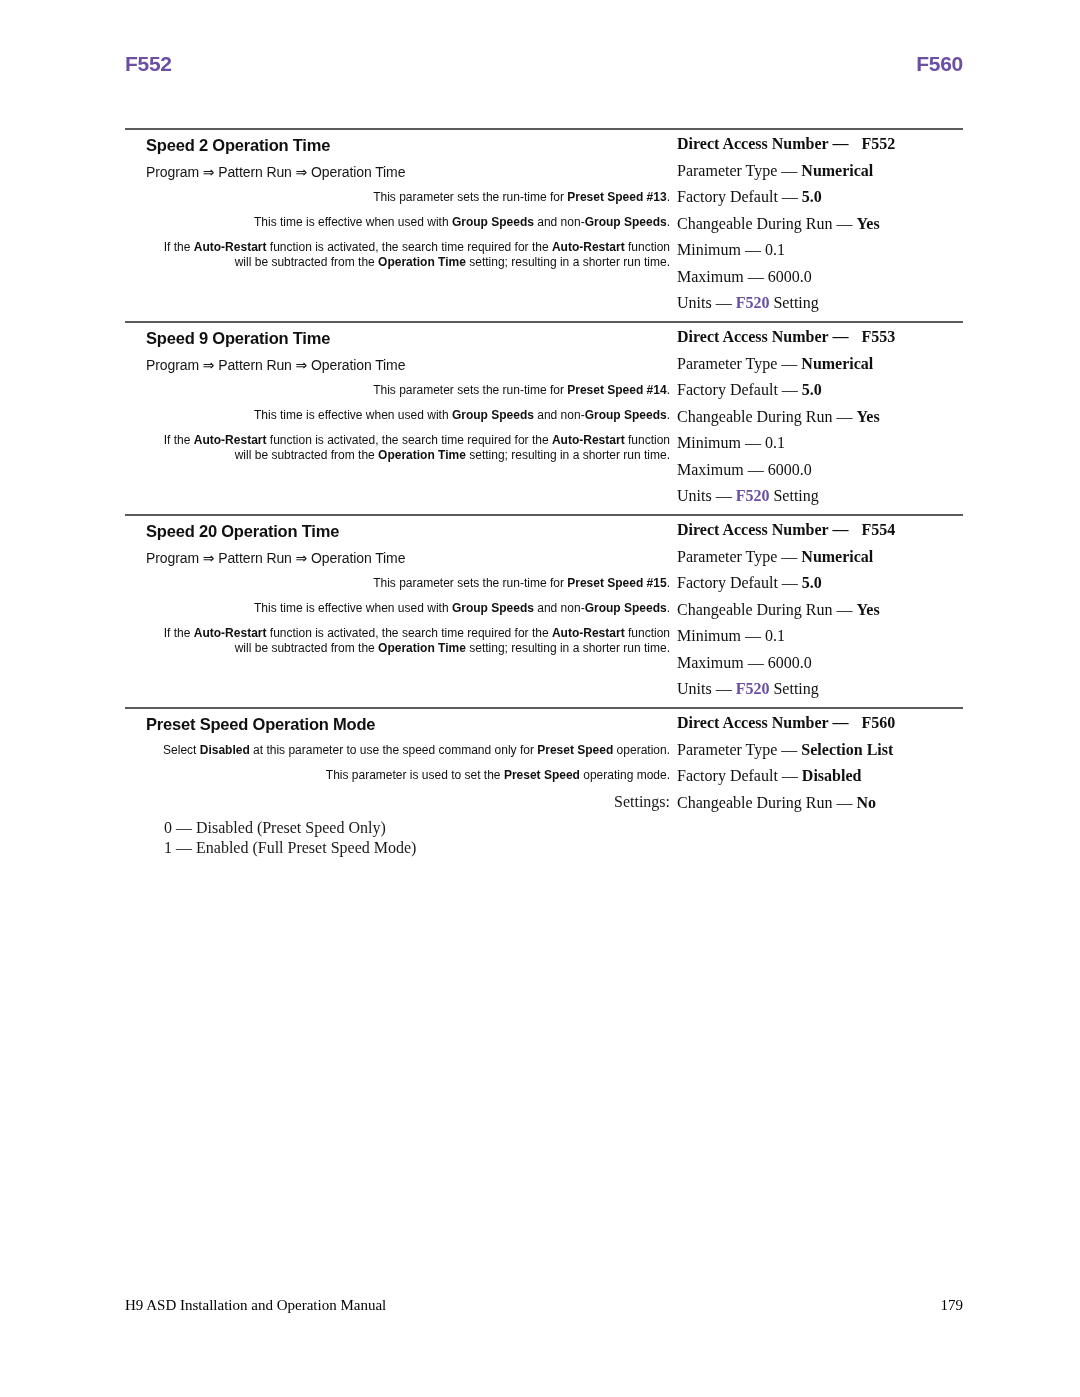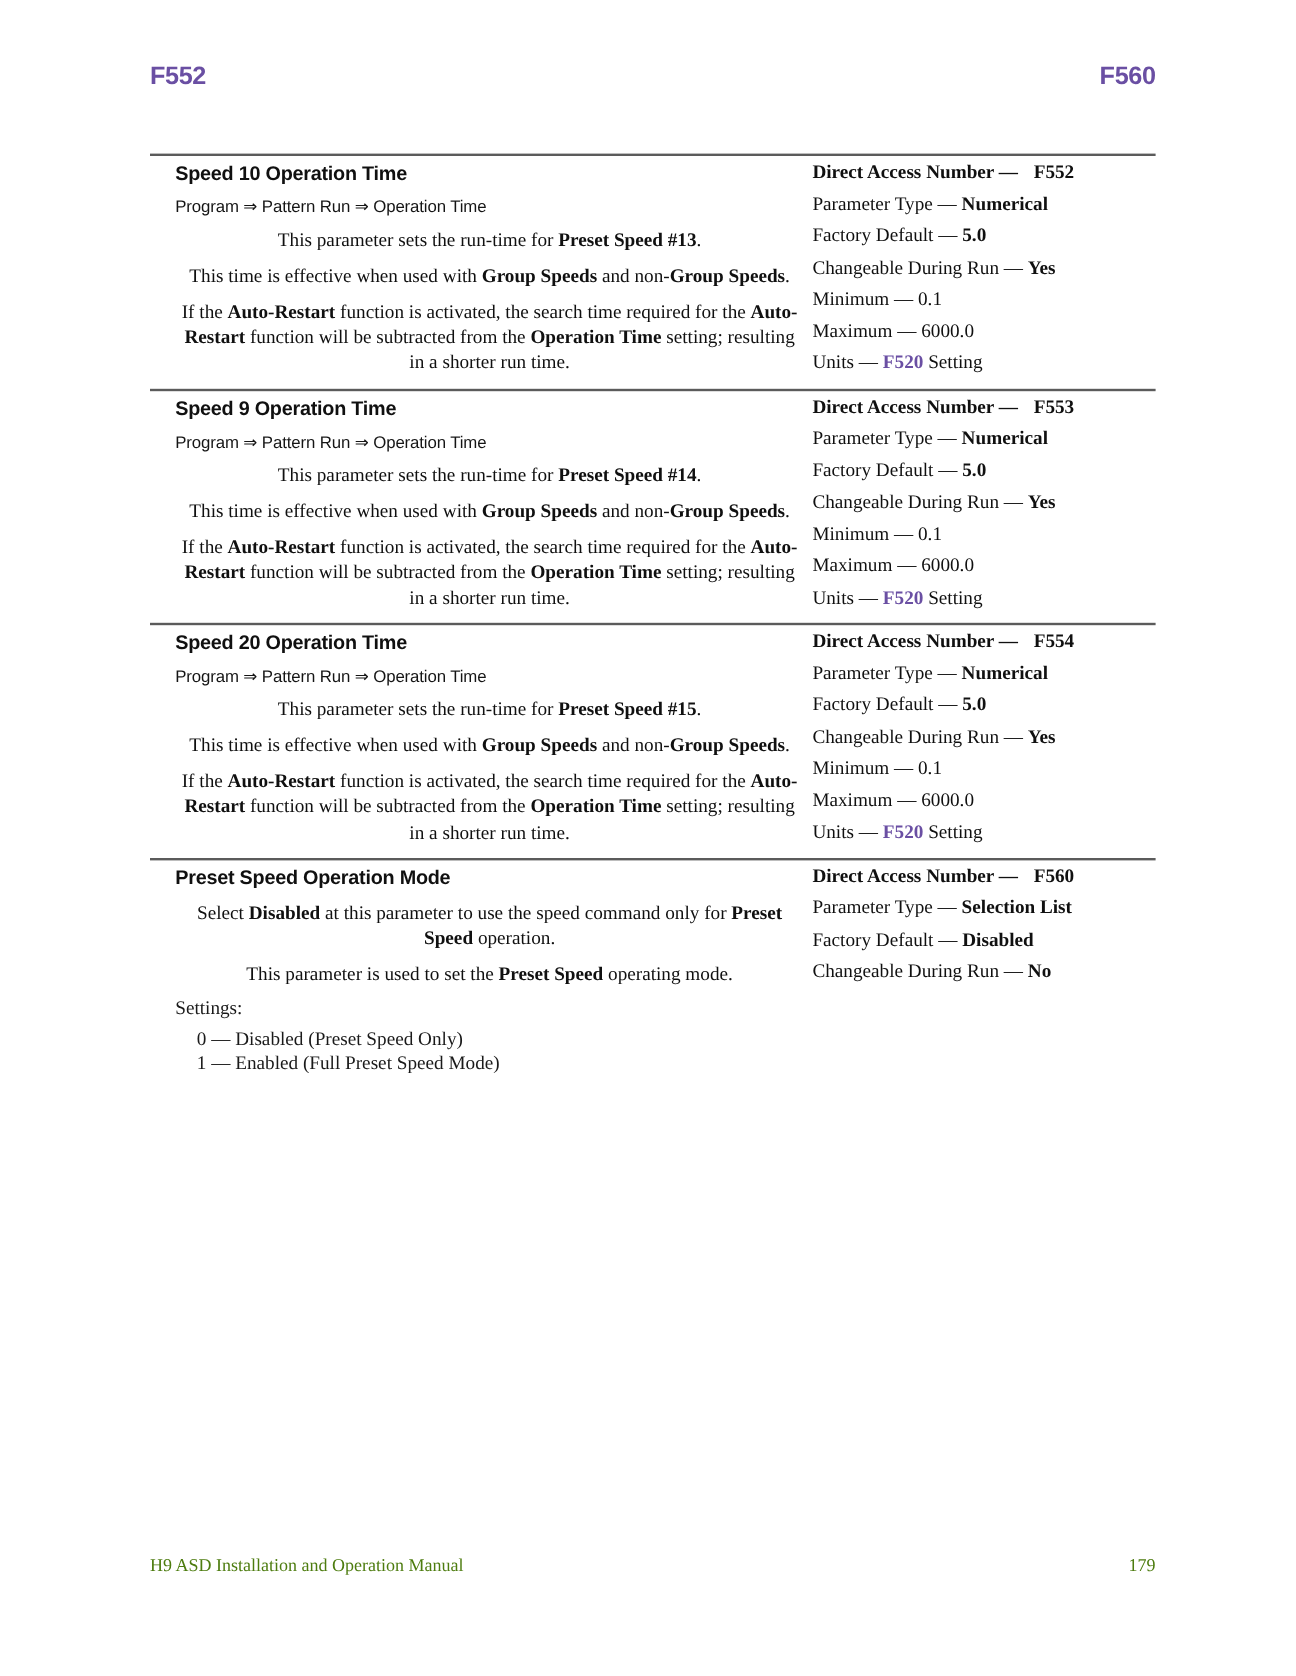--- a/index.html
+++ b/index.html
@@ -82,25 +82,25 @@
     color: #101010;
   }
   .breadcrumb {
     font-family: "Liberation Sans", sans-serif;
     font-size: 14px;
     margin: 0 0 10px 0;
     color: #151515;
     letter-spacing: -0.1px;
   }
   p.para {
-    font-family: Liberation Serif, serif;
-    font-size: 16px;
+    font-family: Liberation Sans, sans-serif;
+    font-size: 12px;
     line-height: 1.32;
     margin: 0 0 9px 0;
-    text-align: center;
+    text-align: right;
     color: #101010;
   }
   p.para:last-child { margin-bottom: 0; }
   p.para b { font-weight: bold; }
   .gap-top { margin-top: 14px; }
 
   .ref {
     color: #6a4fa3;
     font-weight: bold;
   }
@@ -119,20 +119,21 @@
   .spec-row .lbl.bold { font-weight: bold; }
   .spec-row .val { font-weight: bold; }
   .spec-row .val.plain { font-weight: normal; }
   .dash-gap { display: inline-block; width: 13px; }
 
   
   .settings-label {
     font-family: "Liberation Serif", serif;
     font-size: 16px;
     margin: 0 0 7px 0;
+    text-align: right;
   }
   .settings-list {
     margin: 0;
     padding-left: 18px;
   }
   .settings-item {
     font-family: "Liberation Serif", serif;
     font-size: 16px;
     line-height: 1.28;
     white-space: nowrap;
@@ -142,40 +143,40 @@
   .footer {
     position: absolute;
     left: 125px;
     top: 1297px;
     width: 838px;
     display: flex;
     justify-content: space-between;
     align-items: baseline;
     font-family: "Liberation Serif", serif;
     font-size: 15px;
-    color: #4d7c0f;
+    color: #000000;
   }
 </style>
 </head>
 <body>
 
 <div class="page">
 
   <div class="run-head">
     <span>F552</span>
     <span>F560</span>
   </div>
 
   <div class="content">
 
     <div class="section">
       <div class="rule"></div>
       <div class="sec-body">
         <div class="col-left">
-          <h2 class="sec-title">Speed 10 Operation Time</h2>
+          <h2 class="sec-title">Speed 2 Operation Time</h2>
           <p class="breadcrumb">Program ⇒ Pattern Run ⇒ Operation Time</p>
           <p class="para gap-top">This parameter sets the run-time for <b>Preset Speed #13</b>.</p>
           <p class="para">This time is effective when used with <b>Group Speeds</b> and non-<b>Group Speeds</b>.</p>
           <p class="para">If the <b>Auto-Restart</b> function is activated, the search time required for the <b>Auto-Restart</b> function will be subtracted from the <b>Operation Time</b> setting; resulting in a shorter run time.</p>
         </div>
         <div class="col-right">
           <div class="spec-row">
             <span class="lbl bold">Direct Access Number</span><span class="lbl bold"> —</span><span class="dash-gap"></span><span class="val">F552</span>
           </div>
           <div class="spec-row">

